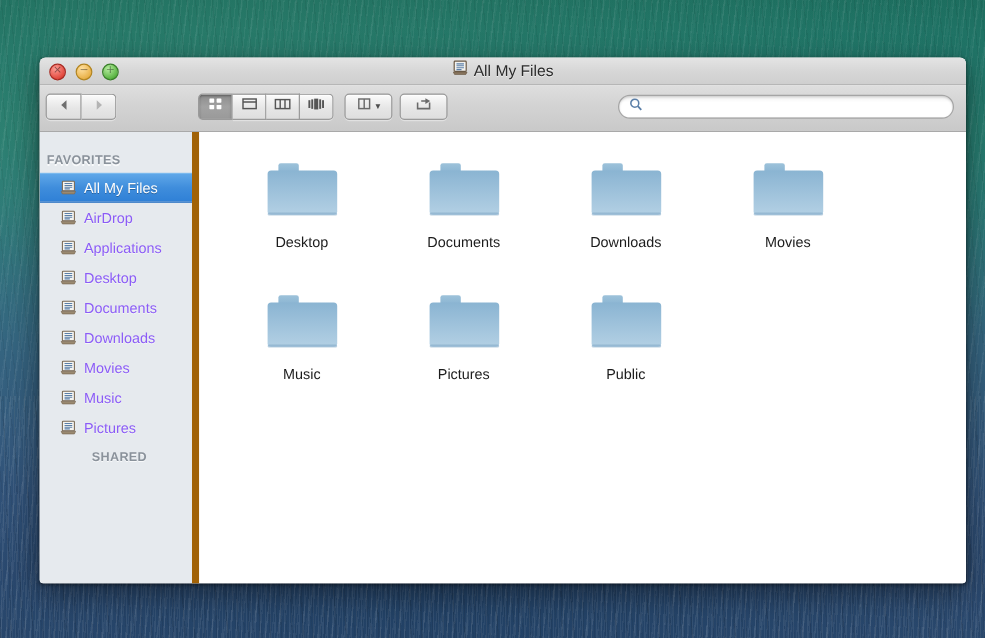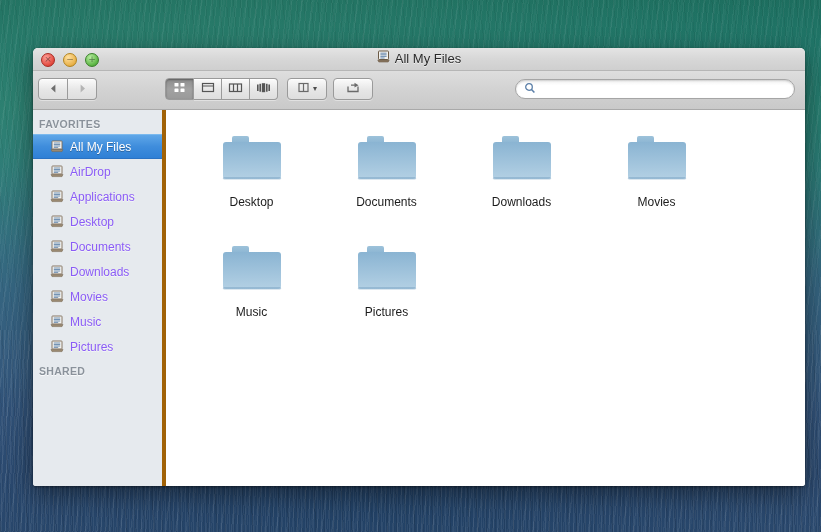--- a/index.html
+++ b/index.html
@@ -182,22 +182,22 @@
 
   
   #window-body {
     display: flex;
     height: 377px;
   }
 
   #sidebar {
     width: 133px;
     background: #e6eaee;
-    border-right: 4px solid #a16207;
-    padding-top: 6px;
+    border-right: 6px solid #a16207;
+    padding-top: 16px;
     box-sizing: border-box;
     overflow: hidden;
   }
   .sb-header {
     font-size: 10.5px;
     font-weight: bold;
     color: #8a929b;
     letter-spacing: 0.3px;
     padding: 2px 0 4px 6px;
     text-shadow: 0 1px 0 rgba(255,255,255,0.75);
@@ -534,21 +534,21 @@
                   <line x1="3.8" y1="4.5" x2="10.2" y2="4.5"></line>
                 <line x1="3.8" y1="6" x2="10.2" y2="6"></line>
                   <line x1="3.8" y1="7.4" x2="8.2" y2="7.4"></line>
               </g>
               <path d="M1 9.4 H13 L12 11.6 H2 Z" fill="#9a8970" stroke="#7a6a56" stroke-width="0.6"></path>
             </svg>
           </span>
           <span>Pictures</span>
         </div>
 
-        <div class="sb-header" style="margin-top:4px;">SHARED</div>
+        <div class="sb-header" style="margin-top:4px;text-align:center;">SHARED</div>
       </div>
 
       <div id="content">
         <div id="icon-grid">
 
           <div class="file-item">
             <span>
               <svg class="folder-svg" viewBox="0 0 70 60">
                 <defs>
                   <linearGradient id="fg1" x1="0" y1="0" x2="0" y2="1">
@@ -616,18 +616,28 @@
             <span>
               <svg class="folder-svg" viewBox="0 0 70 60">
                 <path d="M17 8 h13 a2 2 0 0 1 2 2 v6 h-17 v-6 a2 2 0 0 1 2 -2 z" fill="url(#ft1)"></path>
                 <rect x="6" y="14" width="58" height="37" rx="3" fill="url(#fg1)"></rect>
                 <rect x="6" y="49" width="58" height="2.6" rx="1.3" fill="#7fa8c6" opacity="0.55"></rect>
               </svg>
             </span>
             <span class="file-label">Pictures</span>
           </div>
 
+          <div class="file-item">
+            <span>
+              <svg class="folder-svg" viewBox="0 0 70 60">
+                <path d="M17 8 h13 a2 2 0 0 1 2 2 v6 h-17 v-6 a2 2 0 0 1 2 -2 z" fill="url(#ft1)"></path>
+                <rect x="6" y="14" width="58" height="37" rx="3" fill="url(#fg1)"></rect>
+                <rect x="6" y="49" width="58" height="2.6" rx="1.3" fill="#7fa8c6" opacity="0.55"></rect>
+              </svg>
+            </span>
+            <span class="file-label">Public</span>
+          </div>
 
         </div>
       </div>
     </div>
   </div>
 </div>
 
 </body></html>

